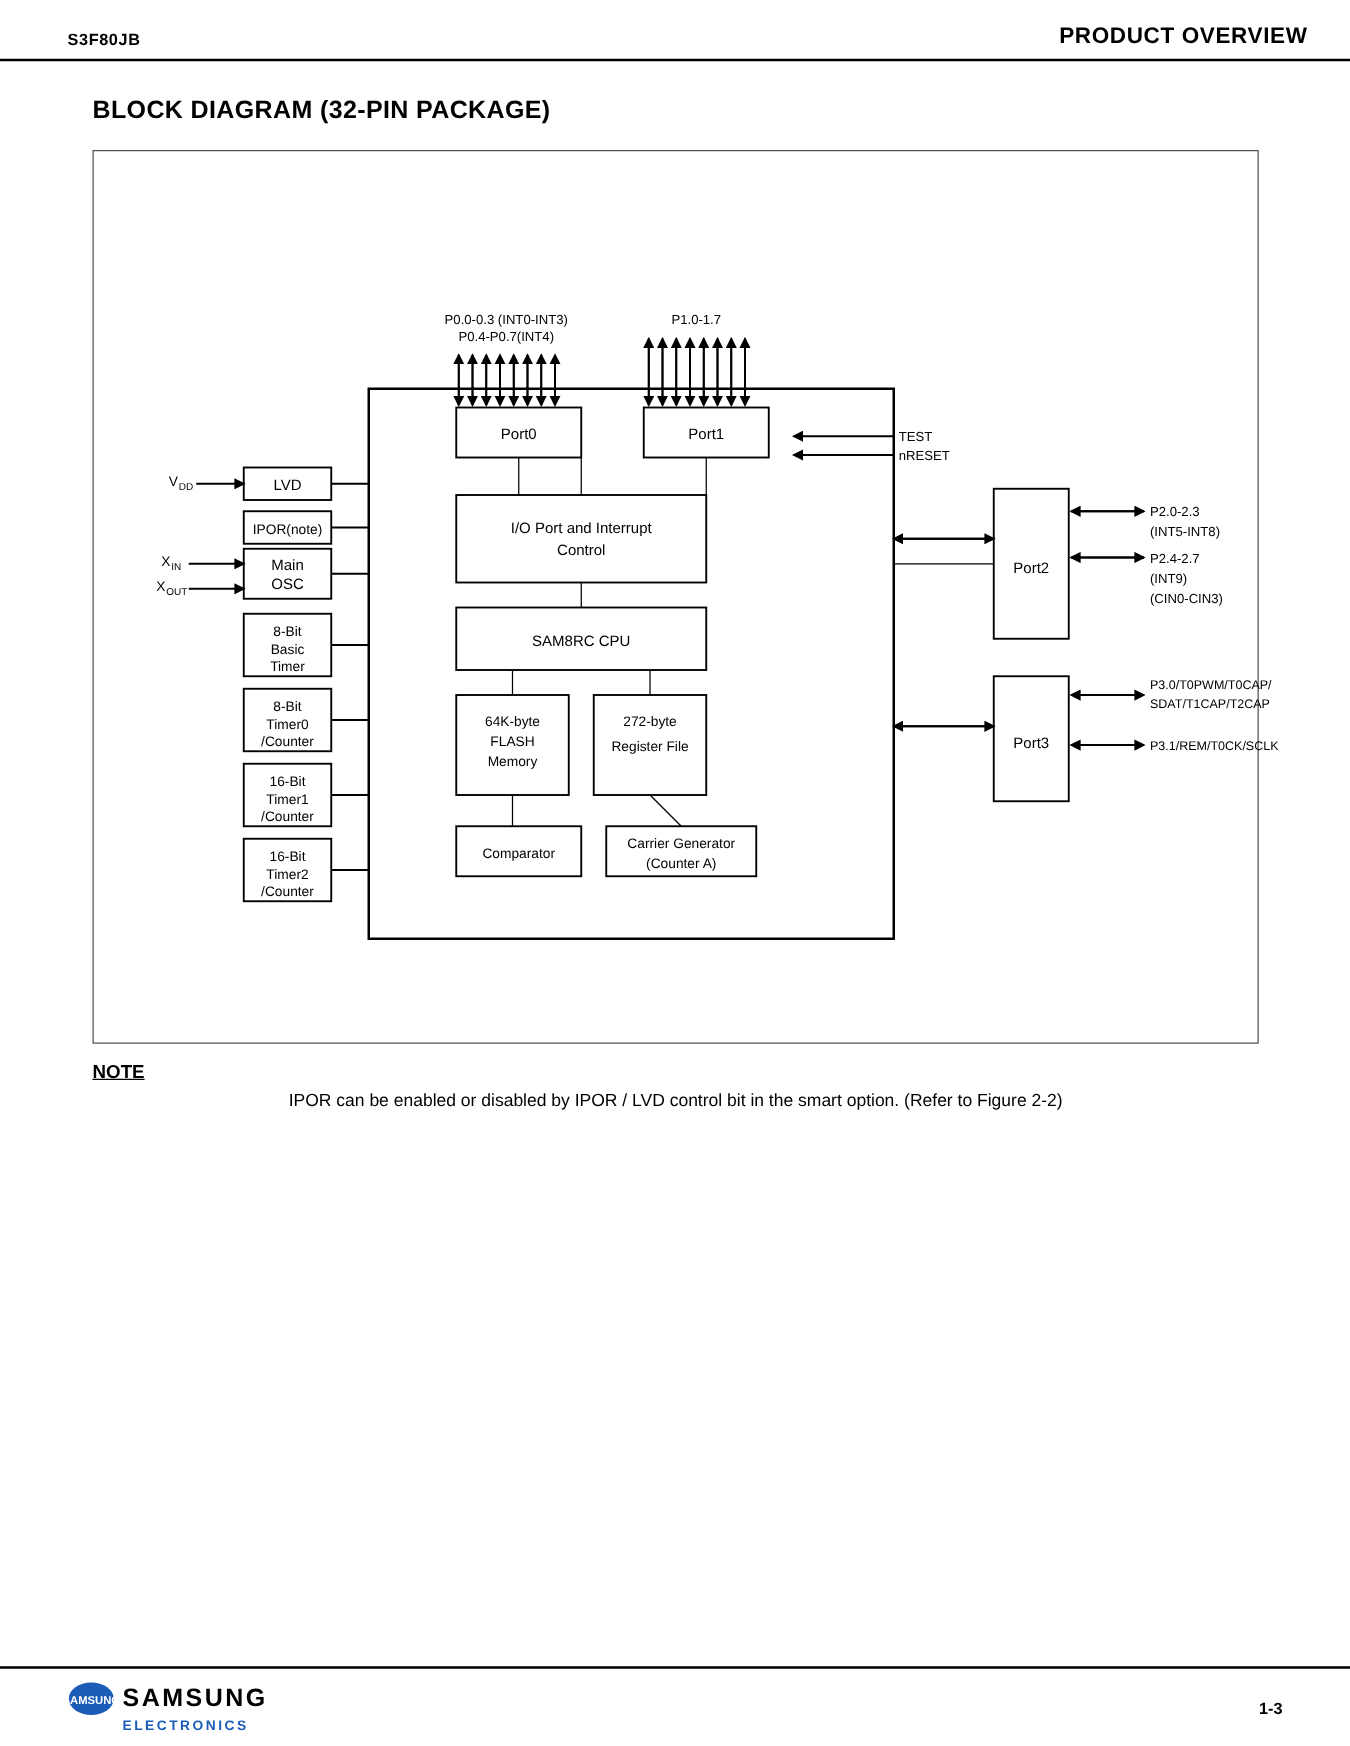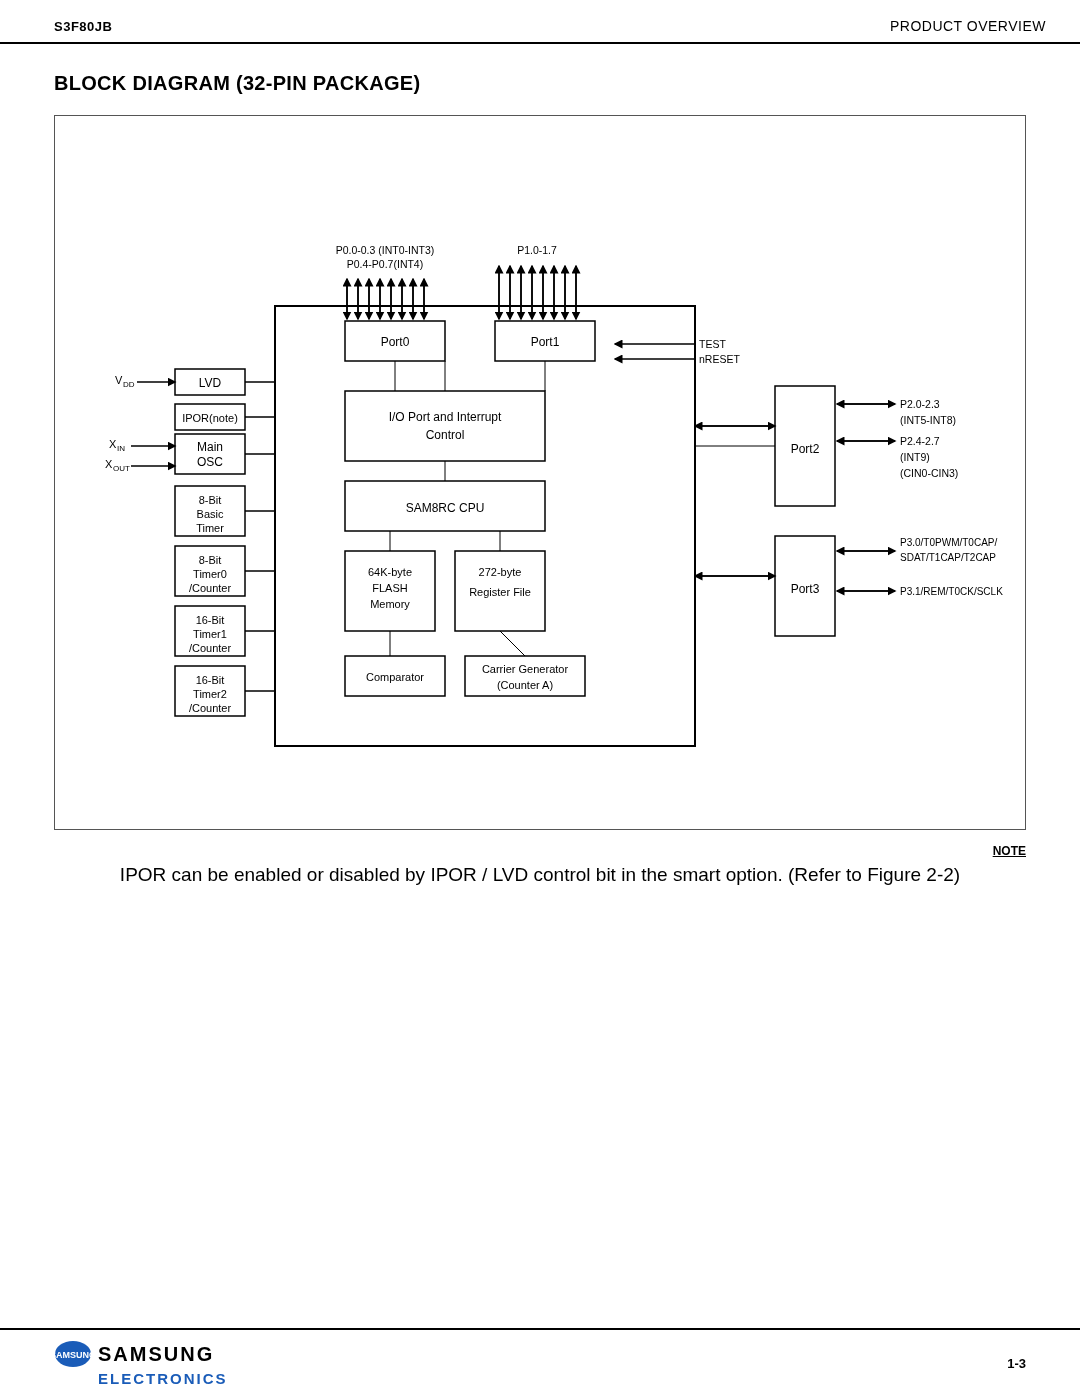--- a/index.html
+++ b/index.html
@@ -20,28 +20,29 @@
       align-items: flex-end;
       padding: 18px 34px 8px 54px;
       border-bottom: 2px solid #000;
     }
     .header-left {
       font-weight: bold;
       font-size: 13px;
       letter-spacing: 0.5px;
     }
     .header-right {
-      font-weight: normal;
-      font-size: 14px;
+      font-weight: bold;
+      font-size: 18px;
       letter-spacing: 0.5px;
     }
 
     
     .page-content {
-      padding: 28px 54px 20px 54px;
+      padding: 28px 73px 20px 54px;
+      margin-left: 20px;
     }
 
     
     .block-title {
       font-size: 20px;
       font-weight: bold;
       margin-bottom: 20px;
       letter-spacing: 0.3px;
     }
 
@@ -63,29 +64,29 @@
     .figure-caption {
       text-align: center;
       font-size: 13px;
       font-weight: bold;
       margin-top: 10px;
       margin-bottom: 18px;
     }
 
     
     .note-title {
-      text-align: right;
-      font-weight: bold;
-      font-size: 12px;
+      text-align: left;
+      font-weight: bold;
+      font-size: 15px;
       margin-bottom: 6px;
       text-decoration: underline;
     }
     .note-text {
       text-align: center;
-      font-size: 19px;
+      font-size: 14px;
     }
 
     
     .page-footer {
       position: absolute;
       bottom: 0;
       left: 0;
       right: 0;
       border-top: 2px solid #000;
       padding: 10px 54px;
@@ -107,21 +108,21 @@
       width: 38px;
       height: 28px;
     }
     .samsung-text {
       font-size: 20px;
       font-weight: bold;
       letter-spacing: 2px;
       color: #000;
     }
     .electronics-text {
-      font-size: 15px;
+      font-size: 11px;
       font-weight: bold;
       color: #1a5cb8;
       letter-spacing: 2px;
       margin-top: 2px;
       margin-left: 44px;
     }
     .page-number {
       font-size: 13px;
       font-weight: bold;
     }

